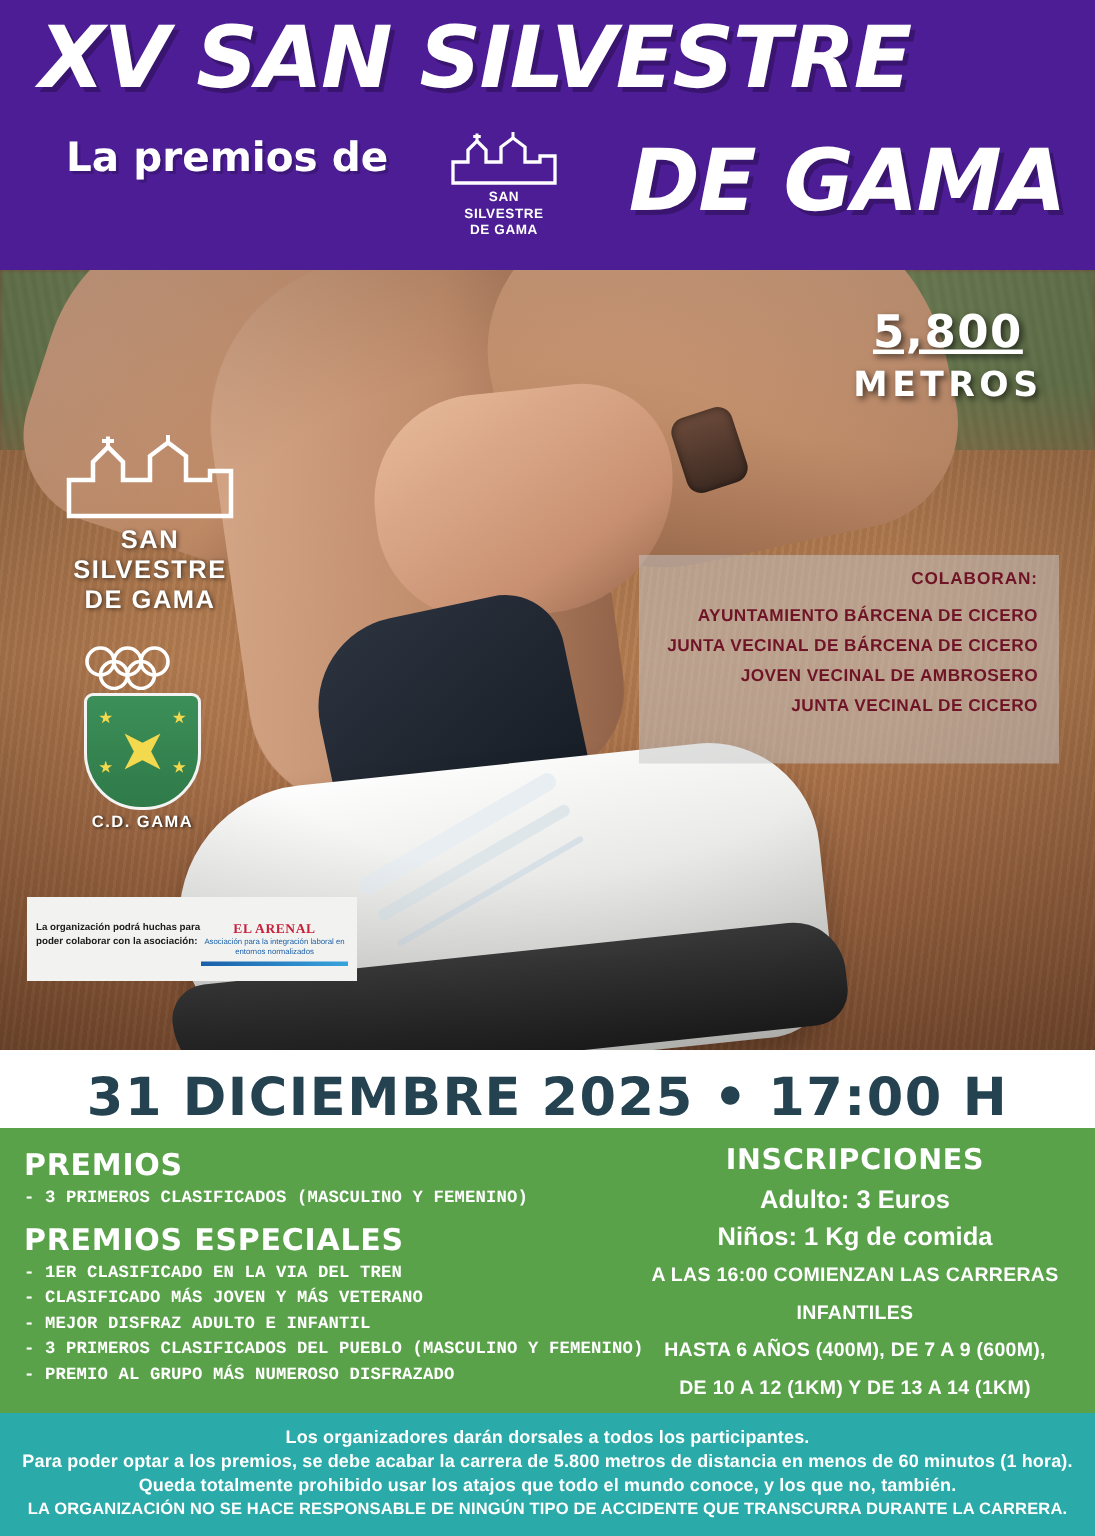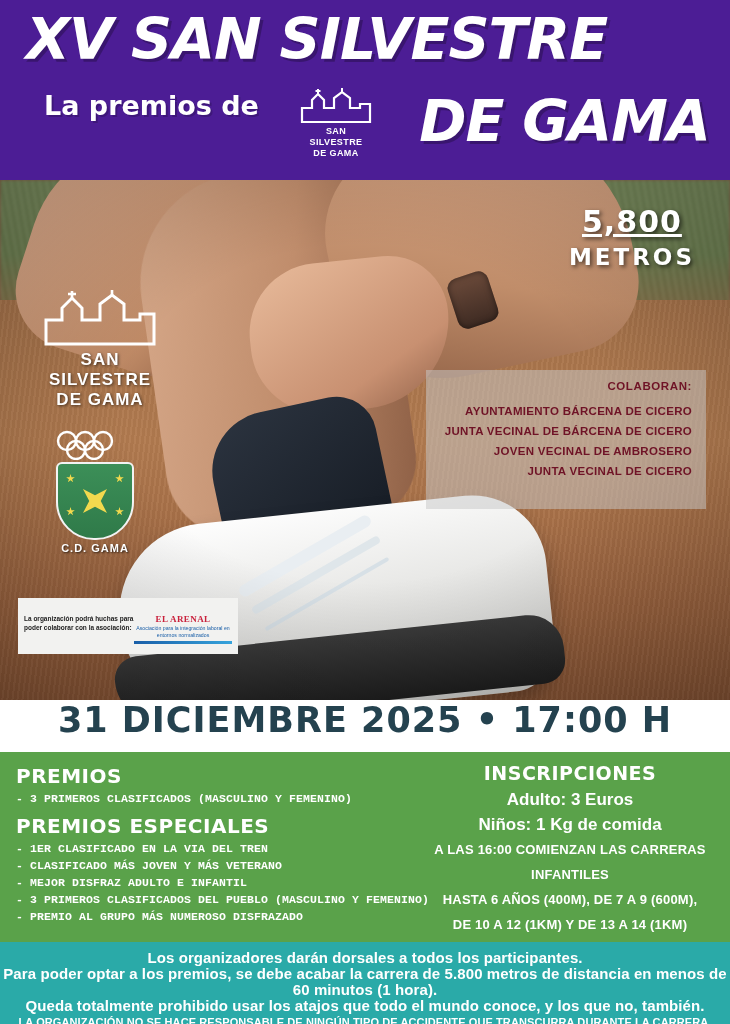--- a/index.html
+++ b/index.html
@@ -323,21 +323,21 @@
   }
   .asoc .a-bar { height: 3px; background: linear-gradient(90deg,#1a5fa8,#37a4dc); margin-top: 2px; }
 
   
   .date-bar {
     position: absolute;
     left: 0; top: 700px;
     width: 730px; height: 52px;
     background: #ffffff;
     display: flex;
-    align-items: flex-start;
+    align-items: flex-end;
     justify-content: center;
   }
   .date-text {
     font-family: "DejaVu Sans", sans-serif;
     font-weight: bold;
     font-size: 35px;
     letter-spacing: 1px;
     color: #24424f;
     white-space: nowrap;
   }
@@ -406,21 +406,21 @@
     left: 0; top: 942px;
     width: 730px; height: 82px;
     background: #2aaaa8;
     color: #ffffff;
     text-align: center;
     padding-top: 8px;
   }
   .footer .f-line {
     font-family: "Liberation Sans", sans-serif;
     font-weight: bold;
-    font-size: 15px;
+    font-size: 12px;
     line-height: 16px;
     letter-spacing: .1px;
   }
   .footer .f-strong { font-size: 11px; }
 </style>
 </head>
 <body>
 
 <div class="poster">
 

